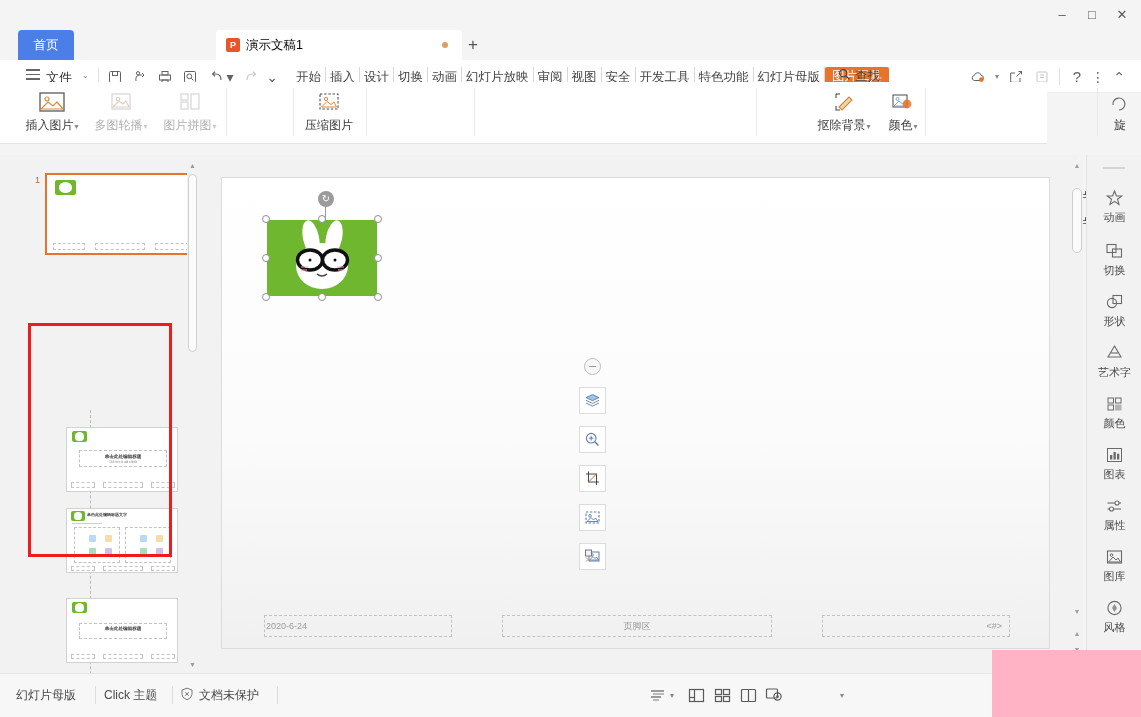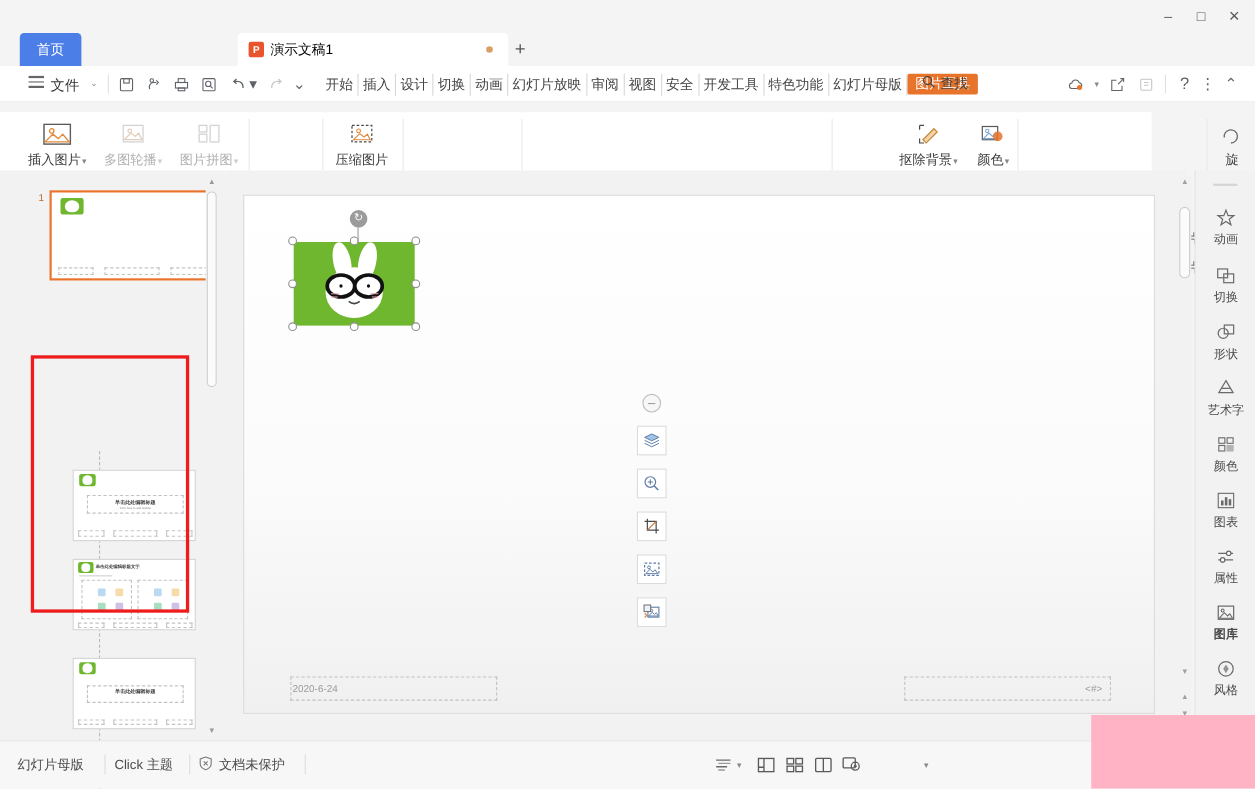--- a/index.html
+++ b/index.html
@@ -67,21 +67,21 @@
   .ribtab.active { background:#e8742c; color:#fff; border-radius:2px; border-right:none;
                    padding:0 7px; height:19px; line-height:19px; }
   .find { position:absolute; left:840px; top:8px; font-size:12.5px; color:#444; }
   .find-g { position:absolute; left:838px; top:8px; }
   .rtools { position:absolute; right:10px; top:0; height:33px; display:flex; align-items:center; gap:2px; }
   .rtool { width:24px; height:22px; display:flex; align-items:center; justify-content:center;
            color:#5f6368; font-size:14px; }
   .rtool.dim { color:#c6c6c6; }
 
   
-  .ribbon { position:absolute; left:0; top:102px; width:1047px; height:62px; background:#fff;
+  .ribbon { position:absolute; left:0; top:82px; width:1047px; height:62px; background:#fff;
             border-bottom:1px solid #e3e3e3; }
   .big-btn { position:absolute; top:2px; width:62px; height:56px; display:flex;
              flex-direction:column; align-items:center; justify-content:flex-start; padding-top:5px; }
   .big-btn.disabled { opacity:.42; }
   .bico { width:28px; height:26px; display:flex; align-items:center; justify-content:center; }
   .blbl { font-size:12px; color:#3c3c3c; margin-top:2px; white-space:nowrap; }
   .blbl .cv { font-size:8px; color:#888; margin-left:1px; }
   .rsep { position:absolute; top:6px; width:1px; height:48px; background:#e9e9e9; }
 
   .sizefield { position:absolute; display:flex; align-items:center; }
@@ -644,20 +644,23 @@
         <div class="handle" style="left:-5px; top:73px;"></div>
         <div class="handle" style="left:51px; top:73px;"></div>
         <div class="handle" style="left:107px; top:73px;"></div>
       </div>
       <div class="rotline"></div>
       <div class="rot">↻</div>
 
       <div class="ph ph-date">
         <span>2020-6-24</span>
       </div>
+      <div class="ph ph-foot">
+        <span>页脚区</span>
+      </div>
       <div class="ph ph-num">
         <span>&lt;#&gt;</span>
       </div>
     </div>
 
     <div class="fcollapse">–</div>
 
     <div class="ftool" style="top:232px;">
       <svg width="17" height="17" viewBox="0 0 17 17">
           <path d="M8.5 2.5 L15 5.6 L8.5 8.7 L2 5.6 Z" fill="#9fc4e8" stroke="#5e7da8" stroke-width=".9"></path>
@@ -769,21 +772,21 @@
       <span class="rb-ic">
         <svg width="19" height="18" viewBox="0 0 19 18">
             <line x1="2.5" y1="6" x2="16" y2="6" stroke="#6a6a6a" stroke-width="1.1"></line>
             <line x1="2.5" y1="12" x2="16" y2="12" stroke="#6a6a6a" stroke-width="1.1"></line>
             <circle cx="12" cy="6" r="2" fill="#fff" stroke="#6a6a6a" stroke-width="1.1"></circle>
             <circle cx="6.5" cy="12" r="2" fill="#fff" stroke="#6a6a6a" stroke-width="1.1"></circle>
           </svg>
       </span>
       <span class="rb-lb">属性</span>
     </div>
-    <div class="rb-item" style="top:385px;font-weight:bold;">
+    <div class="rb-item" style="top:385px;">
       <span class="rb-ic">
         <svg width="19" height="18" viewBox="0 0 19 18">
             <rect x="2.5" y="3" width="14" height="12" fill="none" stroke="#6a6a6a" stroke-width="1.1"></rect>
             <circle cx="6.5" cy="7" r="1.3" fill="none" stroke="#6a6a6a" stroke-width="1"></circle>
             <path d="M3.5 14 L8 9 L11 12 L13 10 L15.5 14 Z" fill="none" stroke="#6a6a6a" stroke-width="1"></path>
           </svg>
       </span>
       <span class="rb-lb">图库</span>
     </div>
     <div class="rb-item" style="top:436px;">

